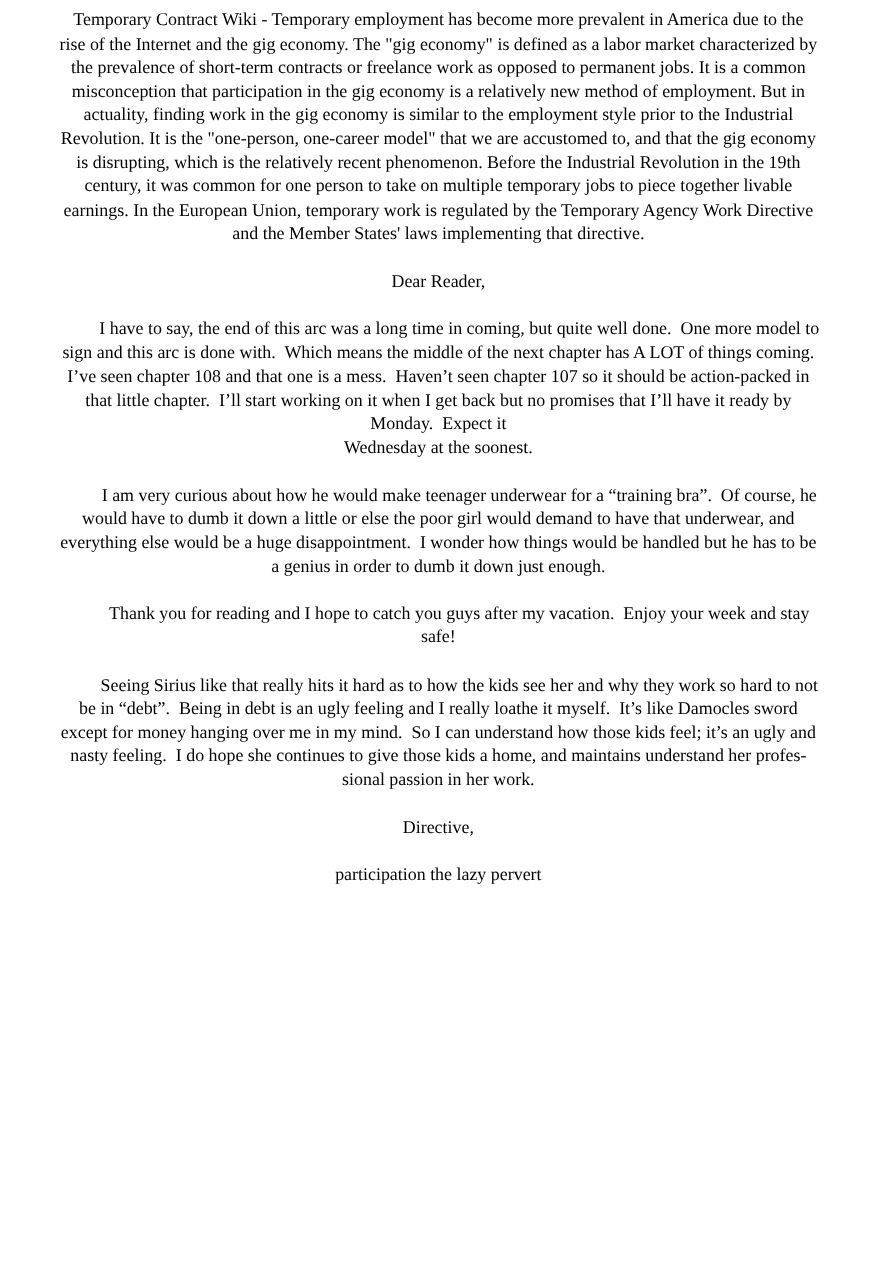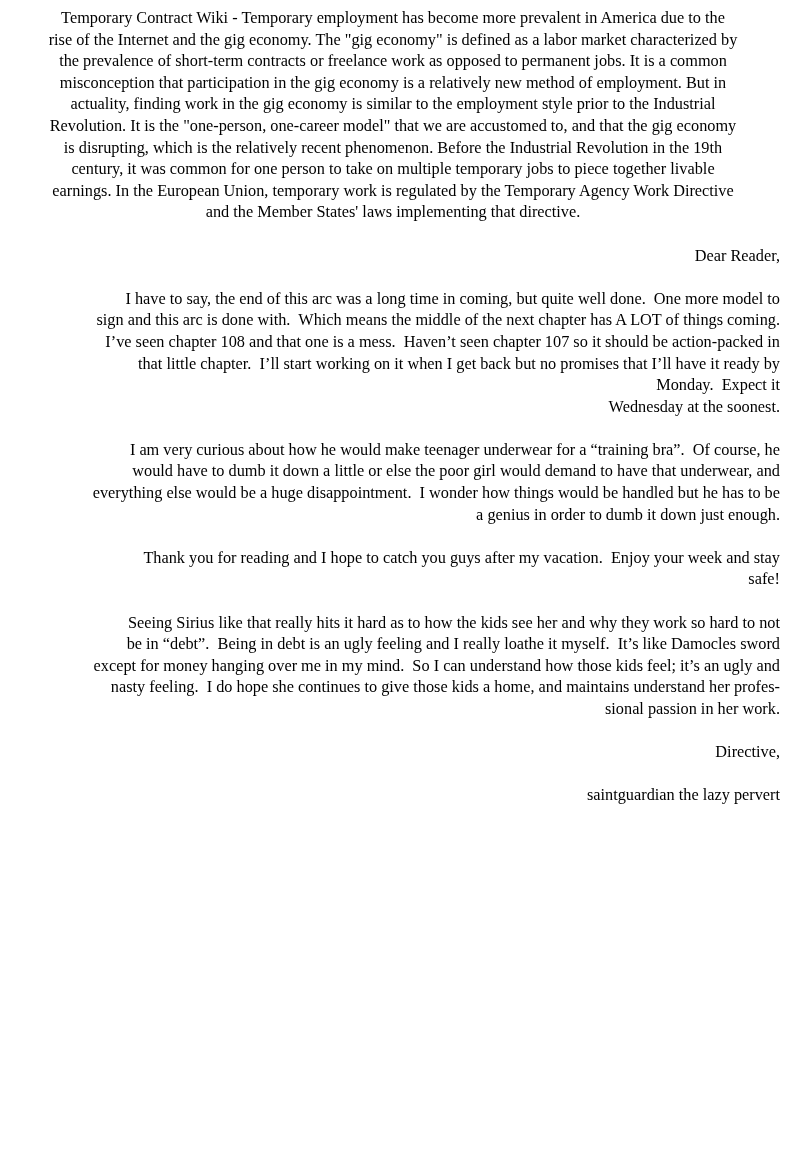--- a/index.html
+++ b/index.html
@@ -10,27 +10,27 @@
   .page {
     position: relative;
     width: 792px;
     height: 1152px;
     box-sizing: border-box;
     background: #ffffff;
     color: #000000;
     font-family: "Liberation Serif", "DejaVu Serif", serif;
     font-size: 16.3px;
     line-height: 21.6px;
-    padding: 7px 12px 0 6px;
+    padding: 7px 1px 0 6px;
     overflow: hidden;
   }
   .block {
     margin: 0 0 21.6px 0;
     white-space: pre-wrap; 
-    text-align: right;
+    text-align: center;
   }
   .intro {
     text-align: center;
   }
   .indent {
     text-indent: 38px;
   }
 </style>
 </head>
 <body>
@@ -65,14 +65,14 @@
 safe!</p>
 
   <p class="block indent">Seeing Sirius like that really hits it hard as to how the kids see her and why they work so hard to not
 be in “debt”.  Being in debt is an ugly feeling and I really loathe it myself.  It’s like Damocles sword
 except for money hanging over me in my mind.  So I can understand how those kids feel; it’s an ugly and
 nasty feeling.  I do hope she continues to give those kids a home, and maintains understand her profes-
 sional passion in her work.</p>
 
   <p class="block">Directive,</p>
 
-  <p class="block">saintguardian the lazy pervert</p>
+  <p class="block">participation the lazy pervert</p>
 </div>
 
 </body></html>

